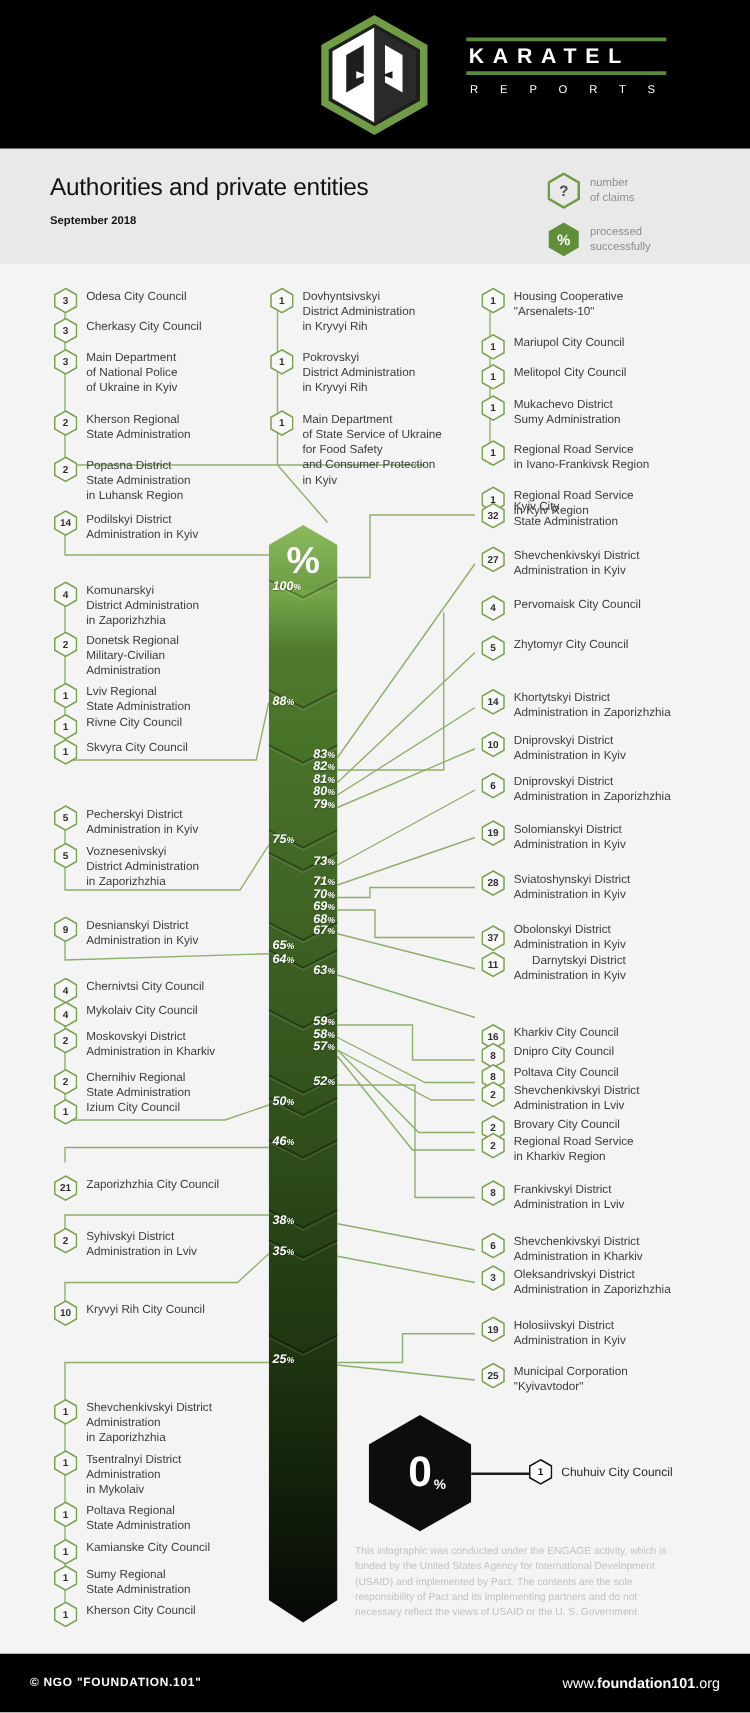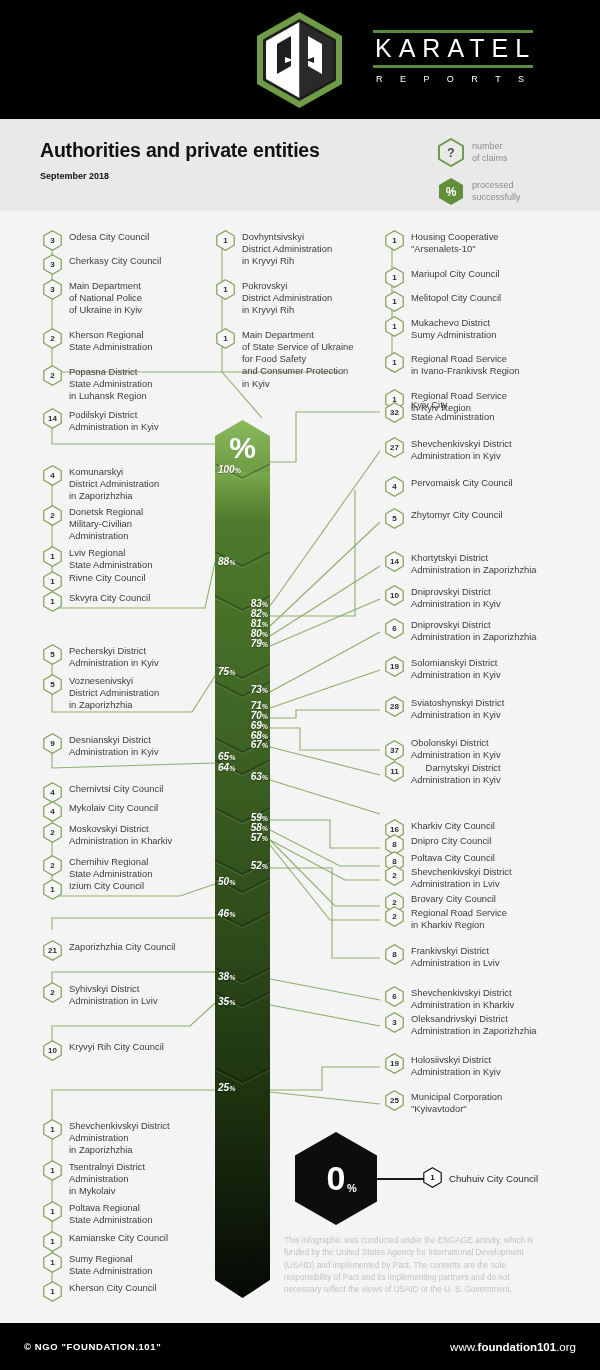--- a/index.html
+++ b/index.html
@@ -17,35 +17,35 @@
     position: absolute; left:0; top:0; width:600px; height:119px;
     background:#000;
   }
   .logo-hex {
     position:absolute; left:253px; top:10px; width:93px; height:100px;
   }
   .logo-hex svg { display:block; }
   .brand { position:absolute; left:373px; top:30px; width:160px; }
   .brand-rule { height:3px; background:#5c8a3c; width:160px; }
   .brand-name {
-    color:#fff; font-size:25px; letter-spacing:7px; font-weight:400;
+    color:#fff; font-size:17px; letter-spacing:7px; font-weight:700;
     padding:3px 0 4px 2px; line-height:1;
   }
   .brand-sub {
     color:#fff; font-size:9px; letter-spacing:7.5px; padding:6px 0 0 3px;
   }
 
   
   .title-band {
     position:absolute; left:0; top:119px; width:600px; height:92px;
     background:#e9e9e9;
   }
   .page-title {
     position:absolute; left:40px; top:139px;
-    font-size:19.5px; font-weight:bold; color:#111; letter-spacing:-0.2px;
+    font-size:19.5px; font-weight:normal; color:#111; letter-spacing:-0.2px;
   }
   .page-date {
     position:absolute; left:40px; top:171px;
     font-size:9px; font-weight:bold; color:#111;
   }
   .legend { position:absolute; right:22px; top:138px; width:140px; }
   .legend-row { display:flex; align-items:center; gap:8px; margin-bottom:10px; }
   .legend-hex { width:26px; height:29px; position:relative; flex:none; }
   .legend-hex .glyph {
     position:absolute; inset:0; display:flex; align-items:center;

